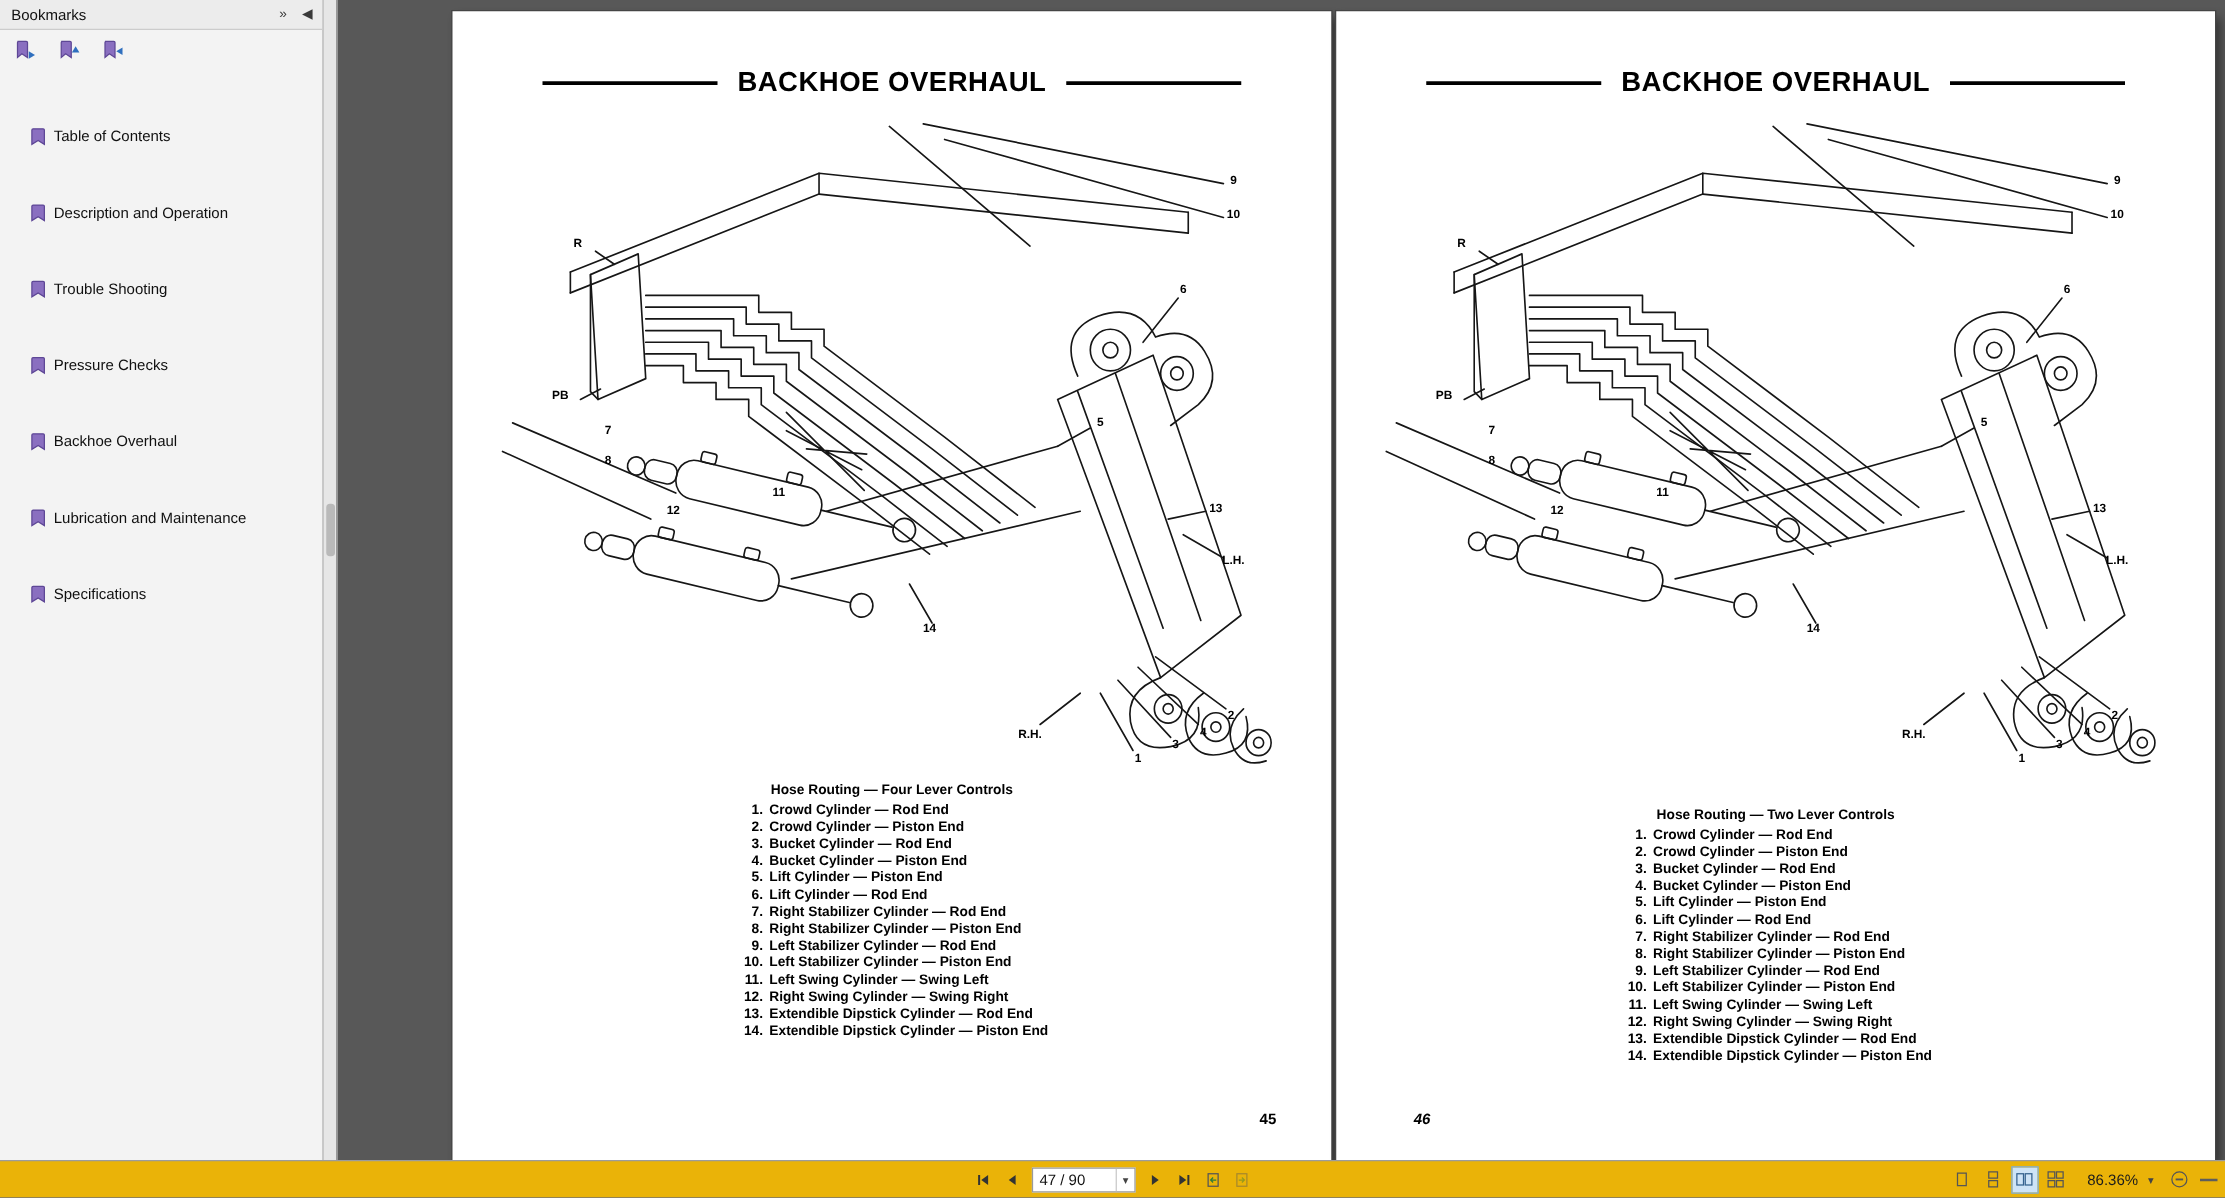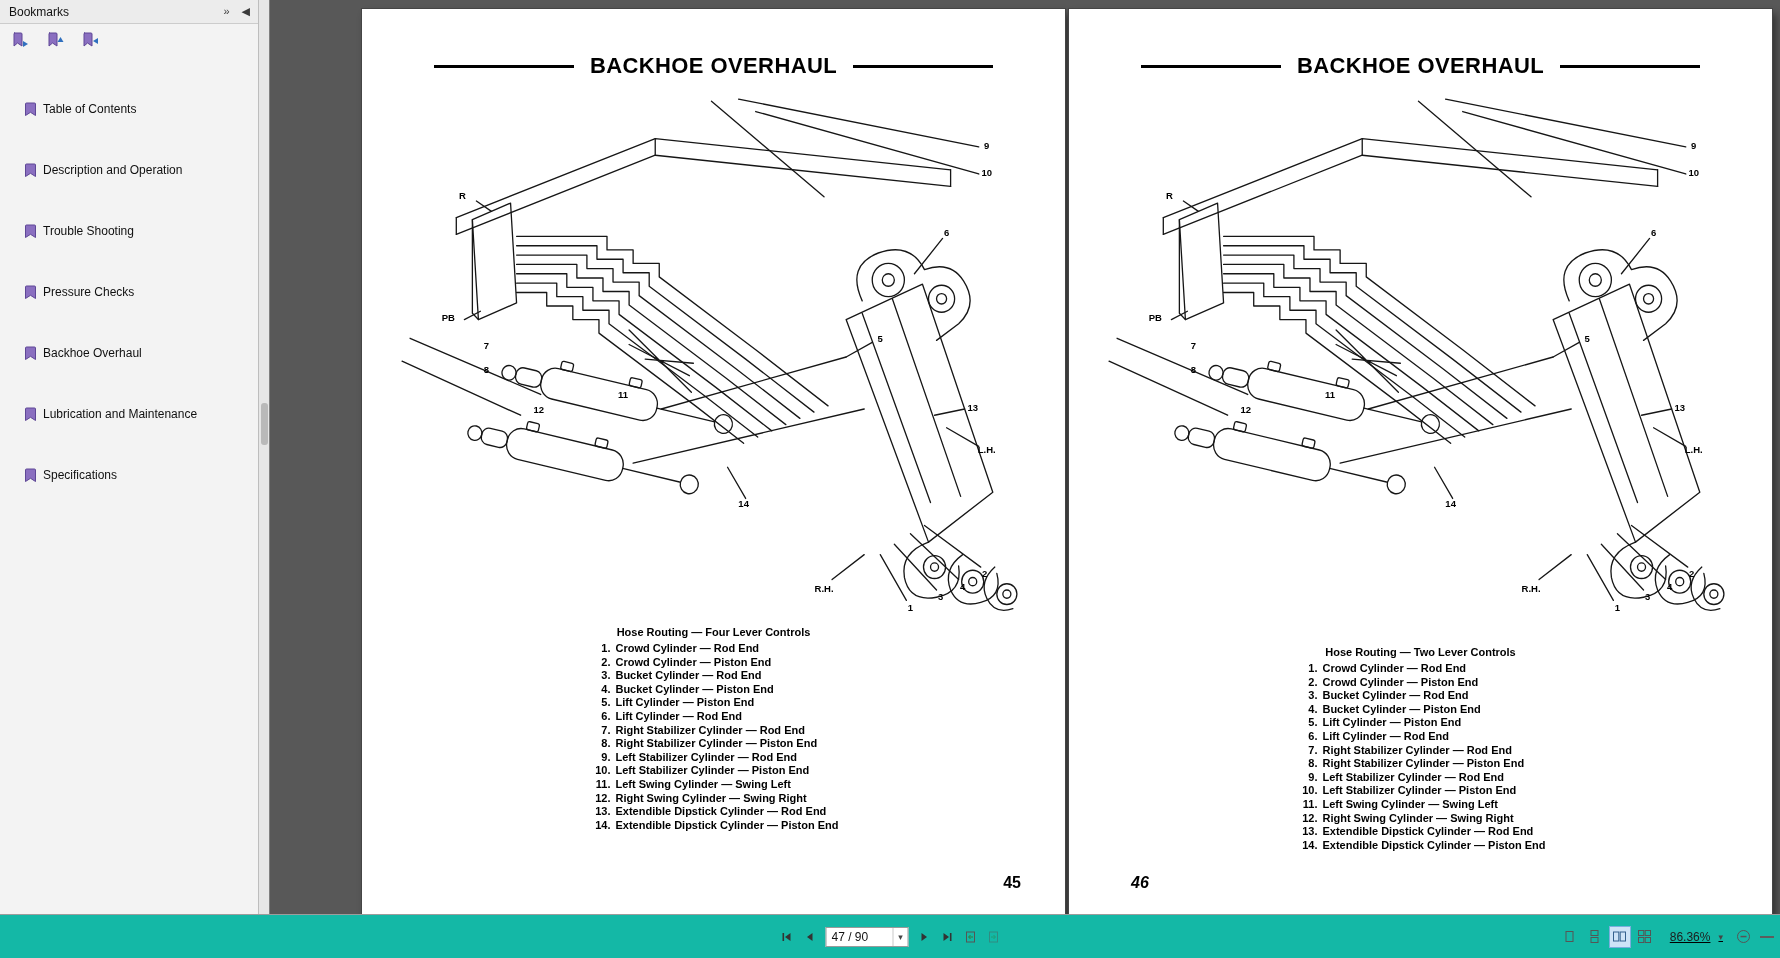--- a/index.html
+++ b/index.html
@@ -45,28 +45,28 @@
 
   .figure-block { position:absolute; left:0; right:0; }
   .page--left  .figure-block { top:616px; }
   .page--right .figure-block { top:636px; }
   .fig-label   { text-align:center; font-size:12px; font-weight:700; }
   .fig-caption { text-align:center; font-size:11px; font-weight:700; margin-top:1px; }
   .fig-list { width:max-content; margin:4px auto 0 auto; }
   .fig-row { display:flex; font-size:11px; font-weight:700; line-height:13.6px; }
   .fig-num { width:22px; text-align:right; margin-right:5px; flex:none; }
 
-  .page-num { position:absolute; bottom:36px; font-size:16px; font-weight:700; }
+  .page-num { position:absolute; bottom:26px; font-size:12px; font-weight:700; }
   .page-num--right { right:44px; }
   .page-num--left  { left:62px;font-style:italic; }
 
   
-  .toolbar { flex:none; height:44px; background:#14b8a6; border-top:1px solid #9c9c9c; position:relative; }
+  .toolbar { flex:none; height:30px; background:#eab308; border-top:1px solid #9c9c9c; position:relative; }
   .toolbar-center { position:absolute; left:50%; top:0; height:100%; transform:translateX(-50%); display:flex; align-items:center; gap:3px; }
-  .toolbar-right  { position:absolute; right:6px; top:0; height:100%; display:flex; align-items:center; gap:5px;text-decoration:underline; }
+  .toolbar-right  { position:absolute; right:6px; top:0; height:100%; display:flex; align-items:center; gap:5px; }
   .tb-btn { width:20px; height:20px; display:flex; align-items:center; justify-content:center; background:transparent; border:none; padding:0; cursor:default; }
   .tb-btn.disabled { opacity:.45; }
   .page-box { display:flex; align-items:center; height:20px; background:#fff; border:1px solid #9a9a9a; margin:0 3px; }
   .page-input { width:66px; height:18px; border:none; outline:none; font-size:12px; padding:0 5px; font-family:inherit; color:#111; background:transparent; }
   .page-caret { width:15px; text-align:center; font-size:9px; color:#444; border-left:1px solid #c9c9c9; line-height:18px; }
   .layout-btn { width:20px; height:20px; display:flex; align-items:center; justify-content:center; background:transparent; border:none; padding:0; }
   .layout-btn.active { background:#cde3f7; outline:1px solid #7aaede; }
   .zoom-label { font-size:12px; color:#1c1c1c; margin-left:10px; }
   .zoom-caret { font-size:9px; color:#444; margin:0 5px 0 3px; }
   .zoom-slider { width:14px; height:2px; background:#5d5d5d; margin-left:2px; }

